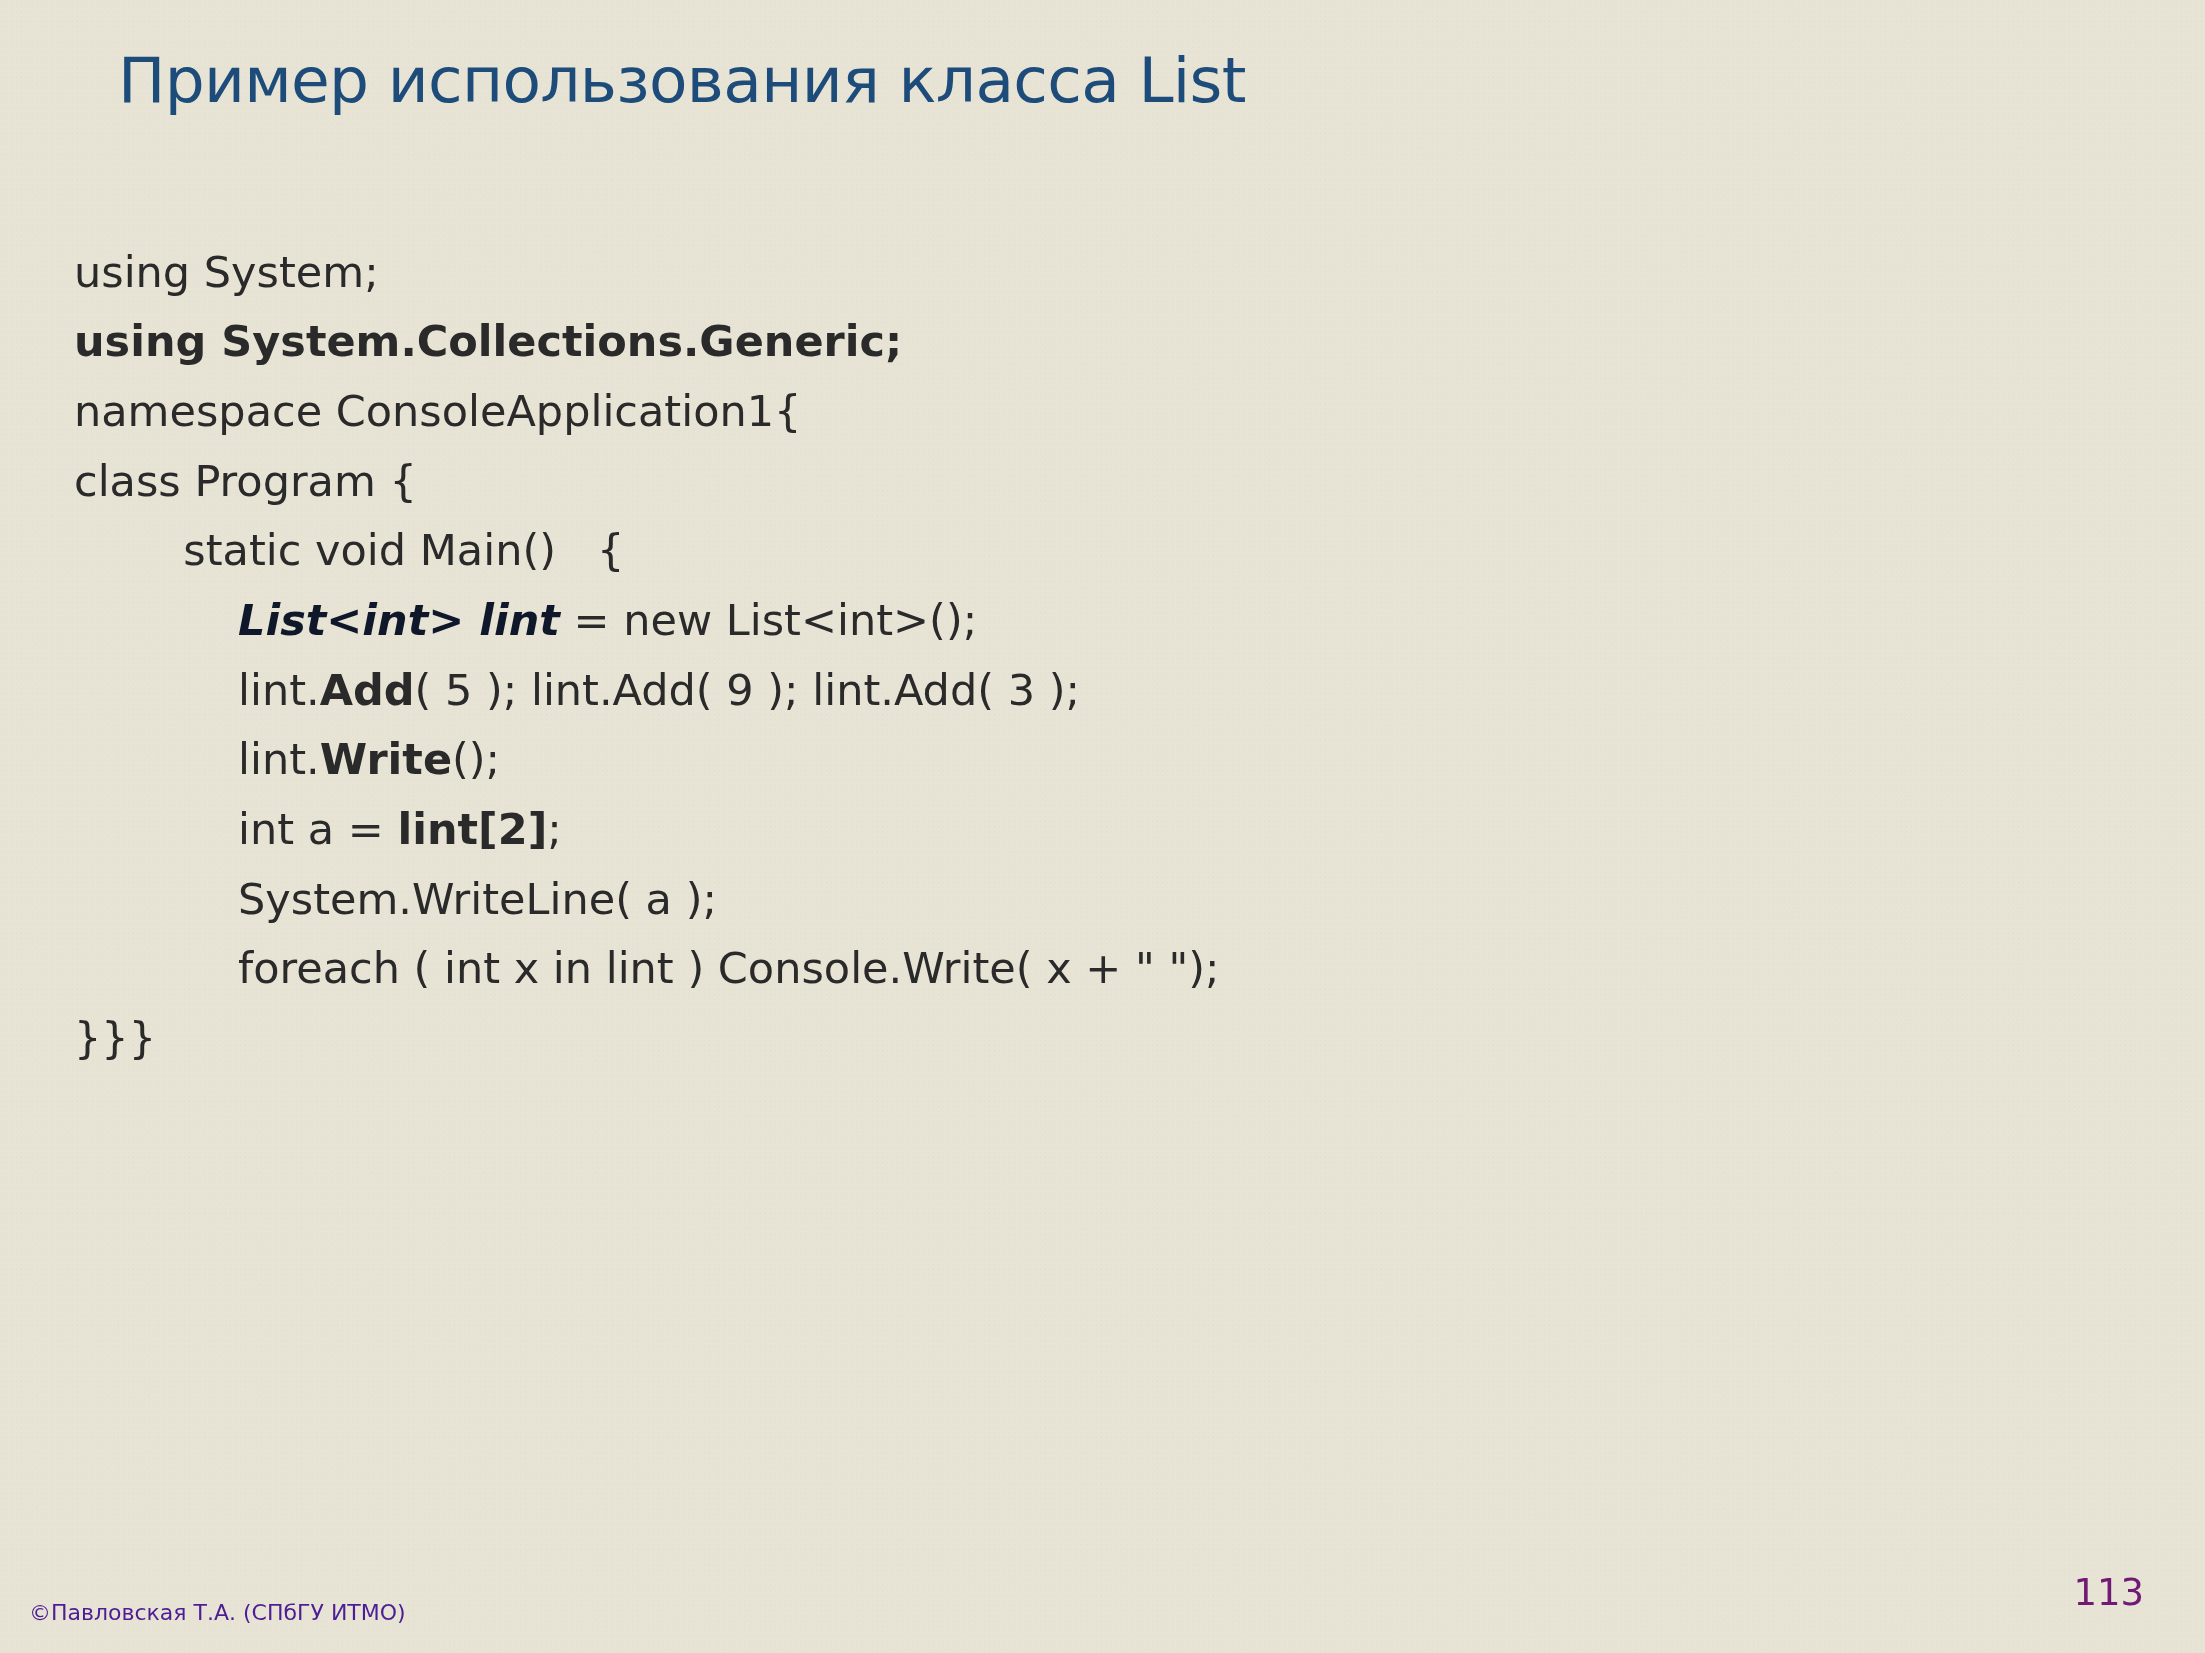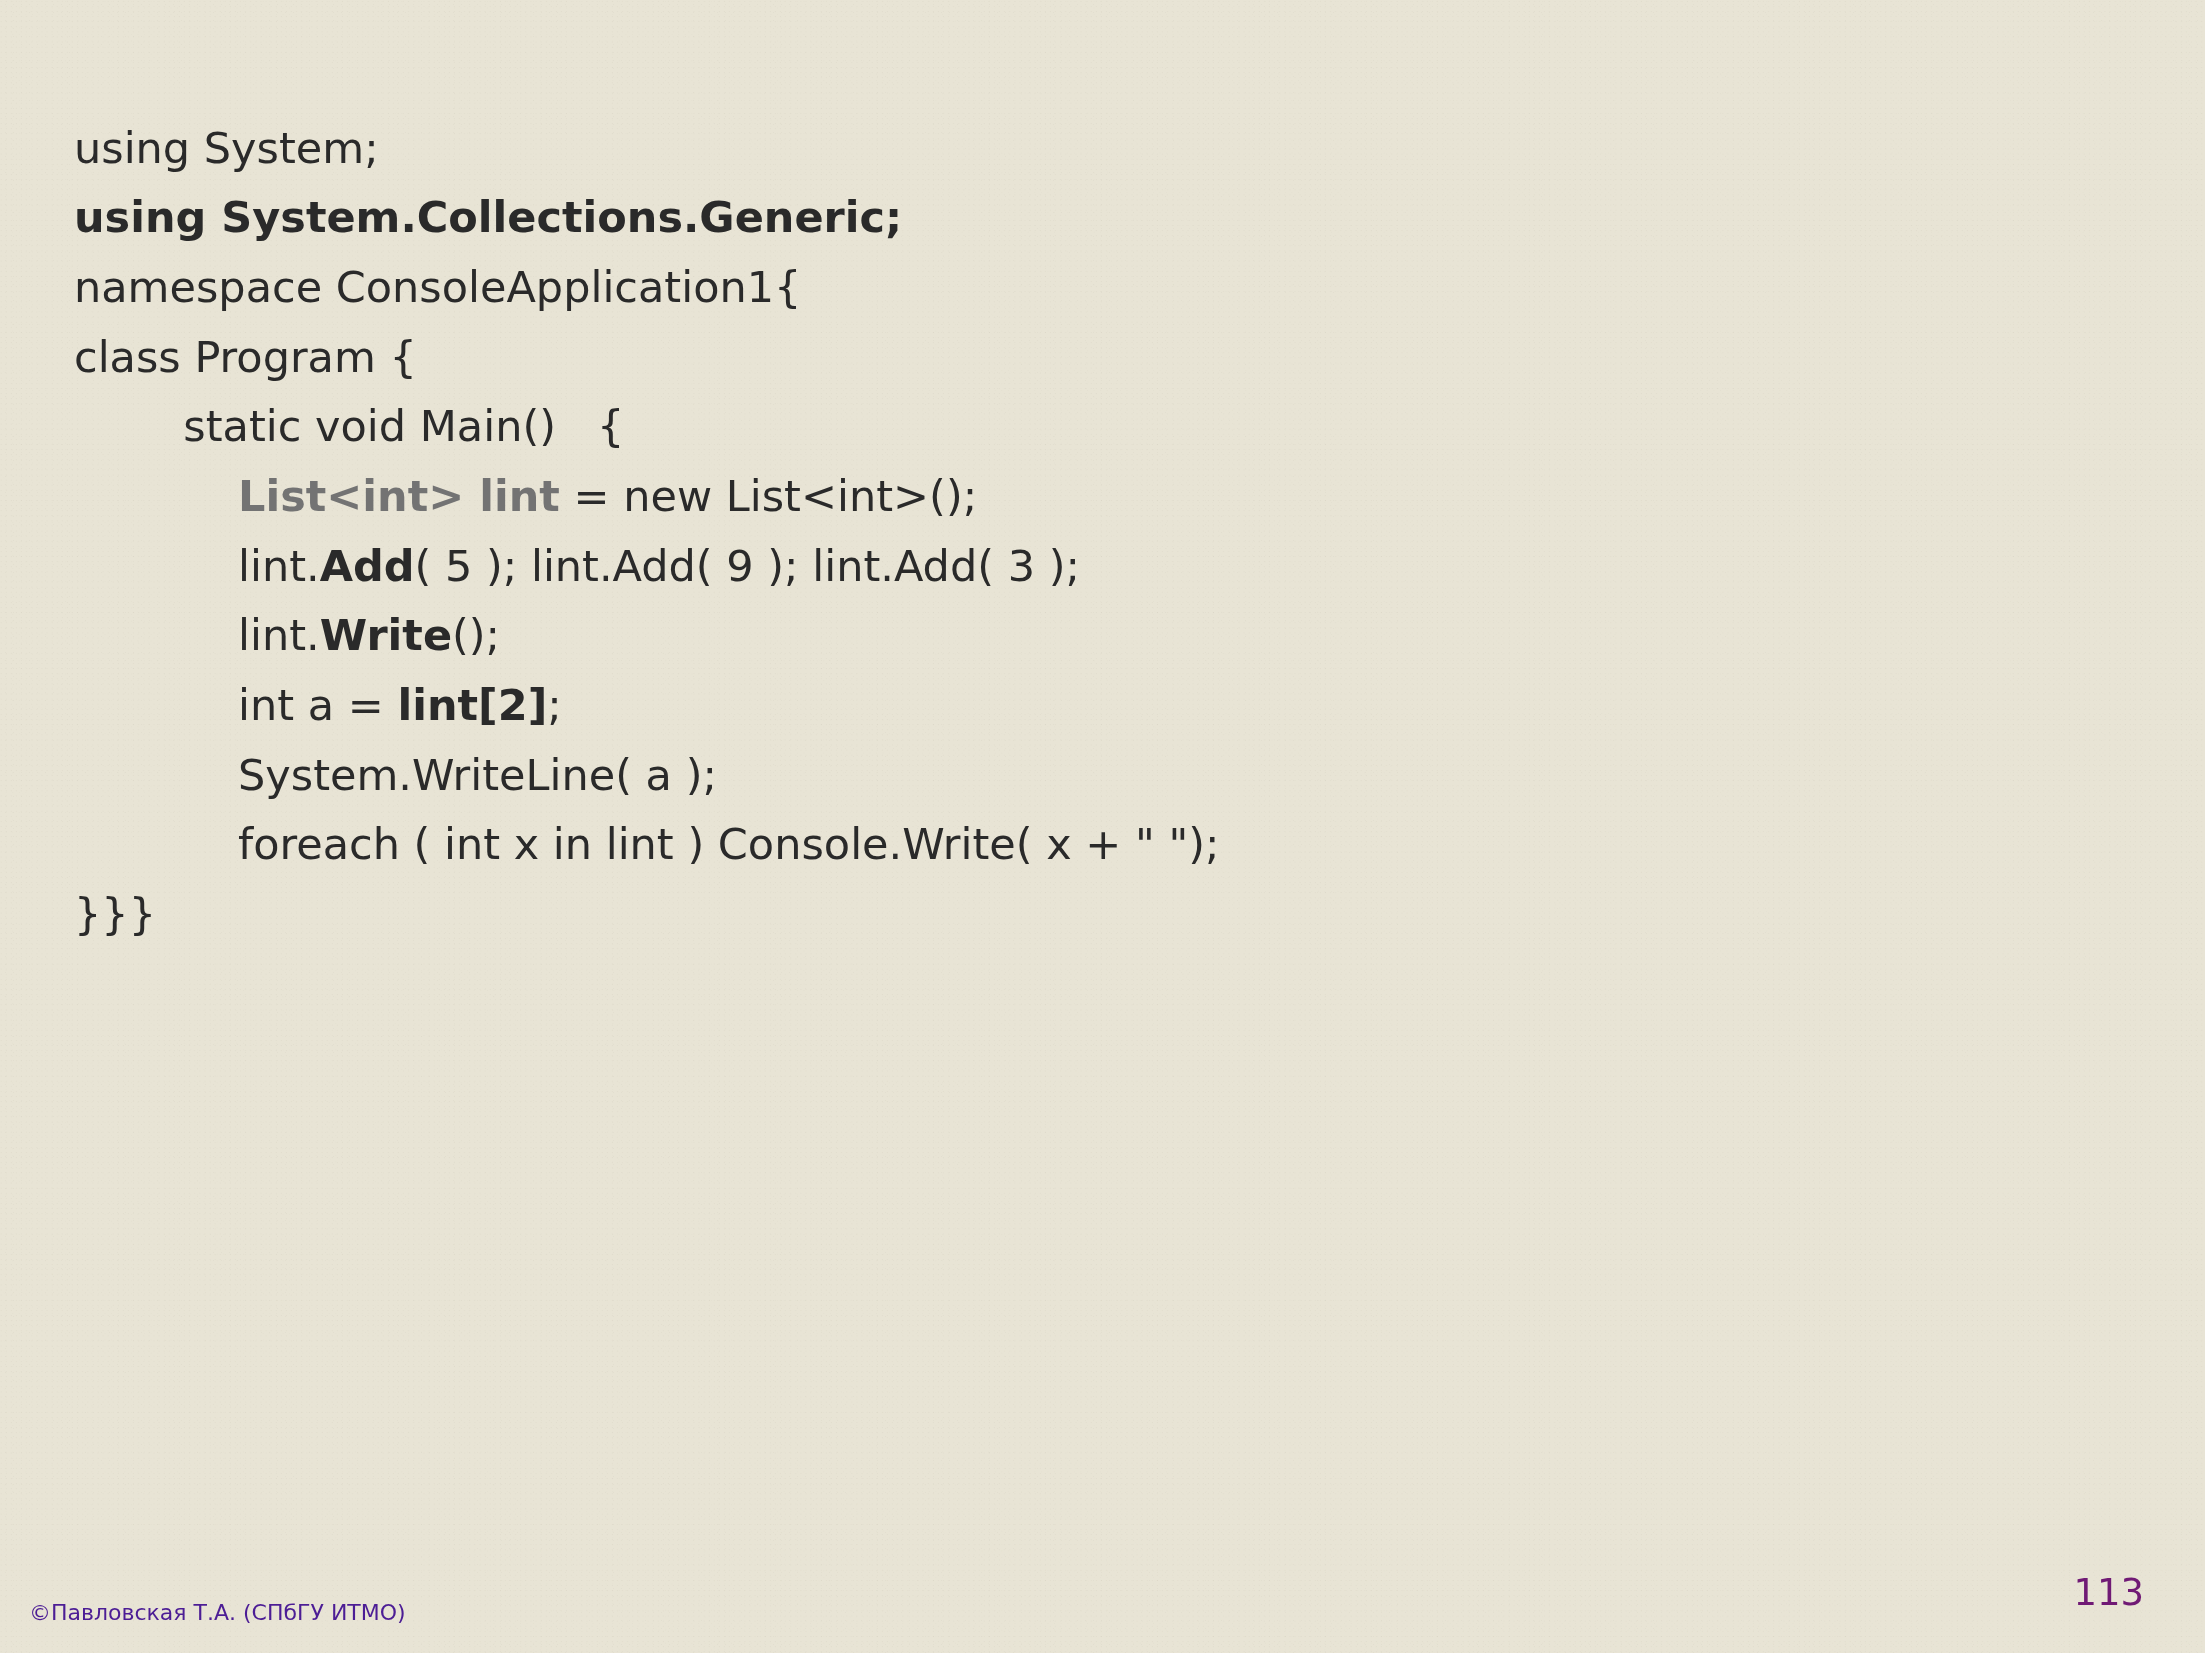--- a/index.html
+++ b/index.html
@@ -33,40 +33,41 @@
     margin: 0 0 51px 44px;
     letter-spacing: -0.7px;
   }
   .code {
     font-size: 43px;
     line-height: 1.62;
     font-family: "DejaVu Sans", Verdana, Geneva, sans-serif;
     white-space: pre;
   }
   .code .bold { font-weight: 700; }
-  .code .kw { color: #737373; font-weight: 700; }
+  .code .kw { color: #0f172a; font-weight: 700; font-style: italic; }
   .footer-left {
     position: absolute;
     left: 29px;
     bottom: 29px;
     font-size: 22px;
     color: #4c1d95;
   }
   .footer-right {
     position: absolute;
     right: 61px;
     bottom: 40px;
     font-size: 37px;
     color: #701a75;
   }
 </style>
 </head>
 <body>
 
 <div class="slide">
+  <h1 class="title">Пример использования класса List</h1>
 
   <div class="code">
 <span>using System;</span>
 <span class="bold">using System.Collections.Generic;</span>
 <span>namespace ConsoleApplication1{</span>
 <span>class Program {</span>
 <span>        static void Main()   {</span>
 <span>            </span><span class="kw">List&lt;int&gt; lint</span><span> = new List&lt;int&gt;();</span>
 <span>            lint.</span><span class="bold">Add</span><span>( 5 ); lint.Add( 9 ); lint.Add( 3 );</span>
 <span>            lint.</span><span class="bold">Write</span><span>();</span>

